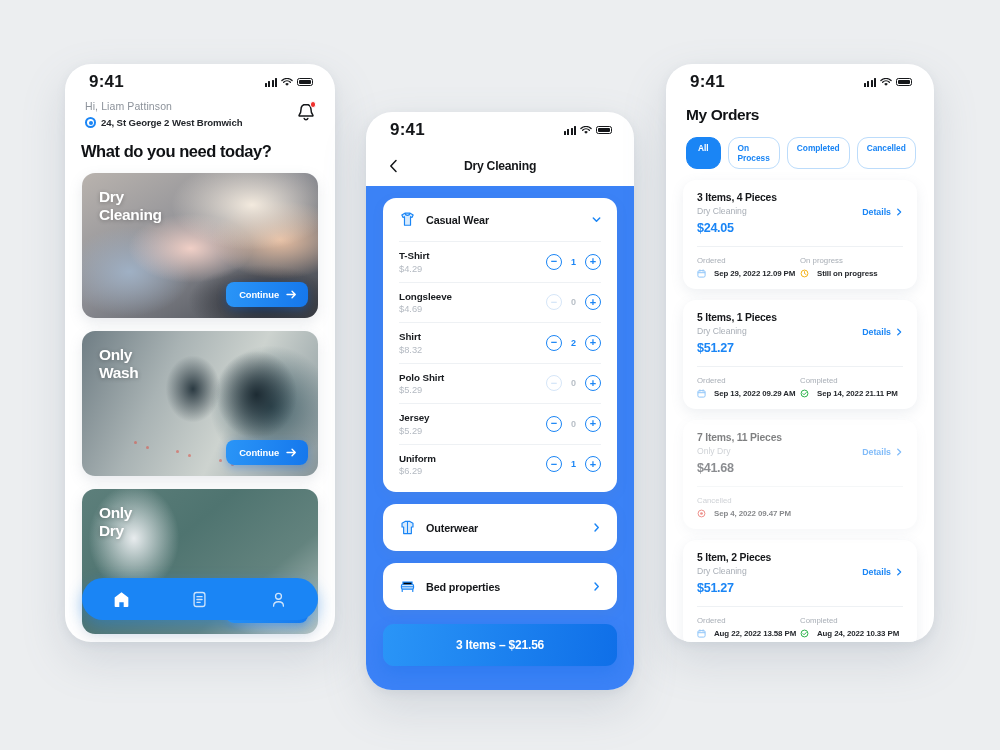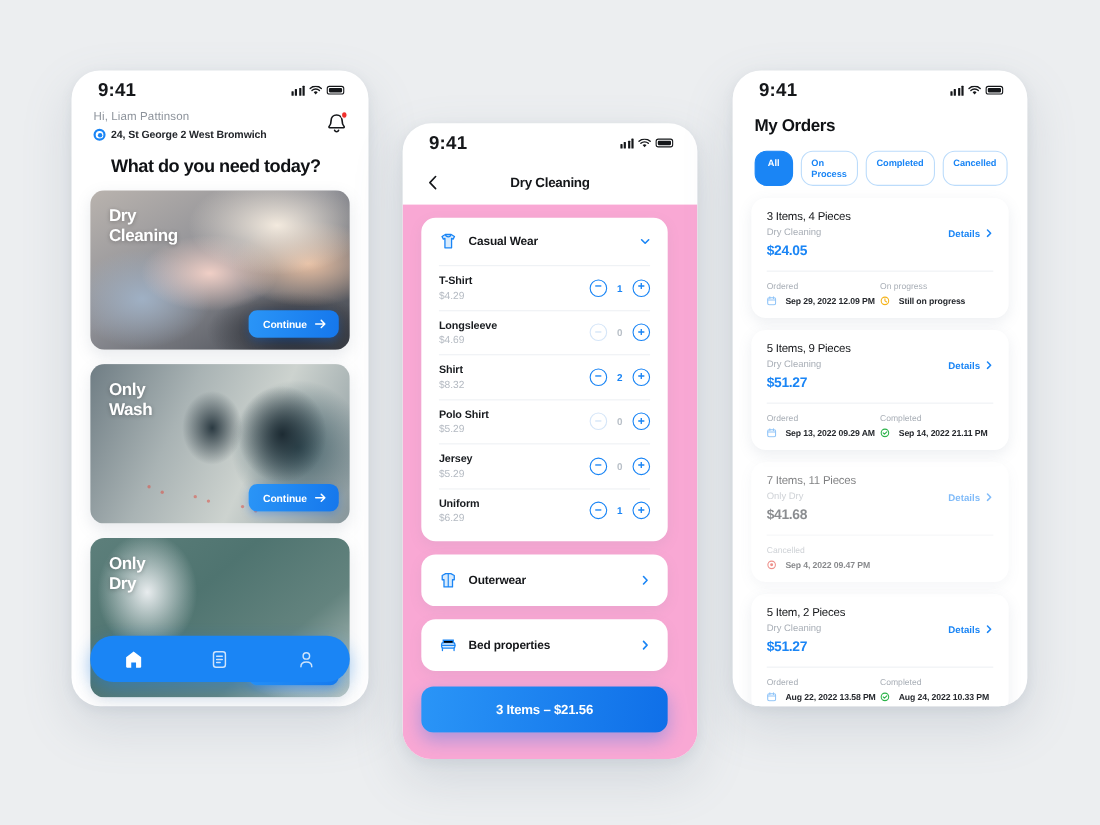--- a/index.html
+++ b/index.html
@@ -51,21 +51,21 @@
   }
   .loc-text { font-size: 9.6px; font-weight: bold; color: #23262b; letter-spacing: -.1px; }
   .bell { position: absolute; right: 18px; top: 6px; width: 22px; height: 24px; }
   .bell svg { width: 100%; height: 100%; }
   .bell-dot {
     position: absolute; right: 1px; top: 1px; width: 6.5px; height: 6.5px;
     background: #f0312d; border-radius: 50%; border: 1.2px solid #fff;
   }
   .home-title {
     font-size: 16.5px; font-weight: bold; color: #101215;
-    padding: 14px 20px 0 36px; letter-spacing: -.45px;
+    padding: 14px 20px 0 16px; letter-spacing: -.45px;
   }
 
   .cards { padding: 12px 17px 0 17px; display: flex; flex-direction: column; gap: 13px; }
   .svc-card {
     position: relative; height: 145px; border-radius: 13px; overflow: hidden;
     box-shadow: 0 5px 14px rgba(110,125,145,0.16);
   }
   .svc-img { position: absolute; inset: 0; }
   .svc-label {
     position: absolute; left: 17px; top: 15px; color: #fff;
@@ -119,21 +119,21 @@
   
   .navbar {
     height: 40px; display: flex; align-items: center;
     padding: 0 20px; position: relative; margin-top: 4px;
   }
   .nav-back { width: 16px; height: 16px; color: #15171a; }
   .nav-title {
     position: absolute; left: 0; right: 0; text-align: center;
     font-size: 12.2px; font-weight: bold; color: #15171a; letter-spacing: -.25px;
   }
-  .scr2-body { background: #f9a8d4; height: 534px; padding: 12px 27px 0 17px; }
+  .scr2-body { background: #3b82f6; height: 534px; padding: 12px 17px 0 17px; }
   .panel {
     background: #fff; border-radius: 13px;
     box-shadow: 0 4px 12px rgba(110,125,145,0.10);
   }
   .cat-head {
     display: flex; align-items: center; gap: 10px;
     padding: 13px 15px 13px 16px;
   }
   .cat-ico { width: 17px; height: 17px; flex: none; color: #1a85f5; }
   .cat-ico svg { width: 100%; height: 100%; }
@@ -186,21 +186,21 @@
   }
   .chip.active { background: #1a85f5; border-color: #1a85f5; color: #fff; padding: 5px 11px; }
   .ord-body { padding: 11px 17px 0 17px; display: flex; flex-direction: column; gap: 11px; }
   .ord-card {
     background: #fff; border-radius: 13px; padding: 12px 14px 0 14px;
     box-shadow: 0 4px 13px rgba(110,125,145,0.12);
   }
   .ord-card.muted { opacity: .55; }
   .ord-top { display: flex; align-items: flex-start; }
   .ord-left { flex: 1; }
-  .ord-items { font-size: 10.4px; font-weight: normal; color: #15171a; letter-spacing: -.2px; }
+  .ord-items { font-size: 10.4px; font-weight: bold; color: #15171a; letter-spacing: -.2px; }
   .ord-svc { font-size: 8.6px; color: #a8aeb6; margin-top: 3px; }
   .ord-price { font-size: 12.6px; font-weight: bold; color: #1a85f5; margin-top: 5px; letter-spacing: -.3px; }
   .ord-price.dark { color: #2c3036; }
   .details { display: flex; align-items: center; gap: 4px; padding-top: 15px; }
   .details span { font-size: 8.8px; font-weight: bold; color: #1a85f5; }
   .details svg { width: 8px; height: 8px; color: #1a85f5; }
   .ord-foot {
     display: flex; margin-top: 11px; border-top: 1px solid #eef1f4;
     padding: 9px 0 11px 0;
   }
@@ -554,21 +554,21 @@
               </div>
               <span>Still on progress</span>
             </div>
           </div>
         </div>
       </div>
 
       <div class="ord-card">
         <div class="ord-top">
           <div class="ord-left">
-            <div class="ord-items">5 Items, 9 Pieces</div>
+            <div class="ord-items">5 Items, 1 Pieces</div>
             <div class="ord-svc">Dry Cleaning</div>
             <div class="ord-price">$51.27</div>
           </div>
           <div class="details">
             <span>Details</span>
             <svg viewBox="0 0 10 10">
               <path d="M3.4 1.4 7 5l-3.6 3.6" stroke="#1a85f5" stroke-width="1.7" fill="none" stroke-linecap="round" stroke-linejoin="round"></path>
             </svg>
           </div>
         </div>

